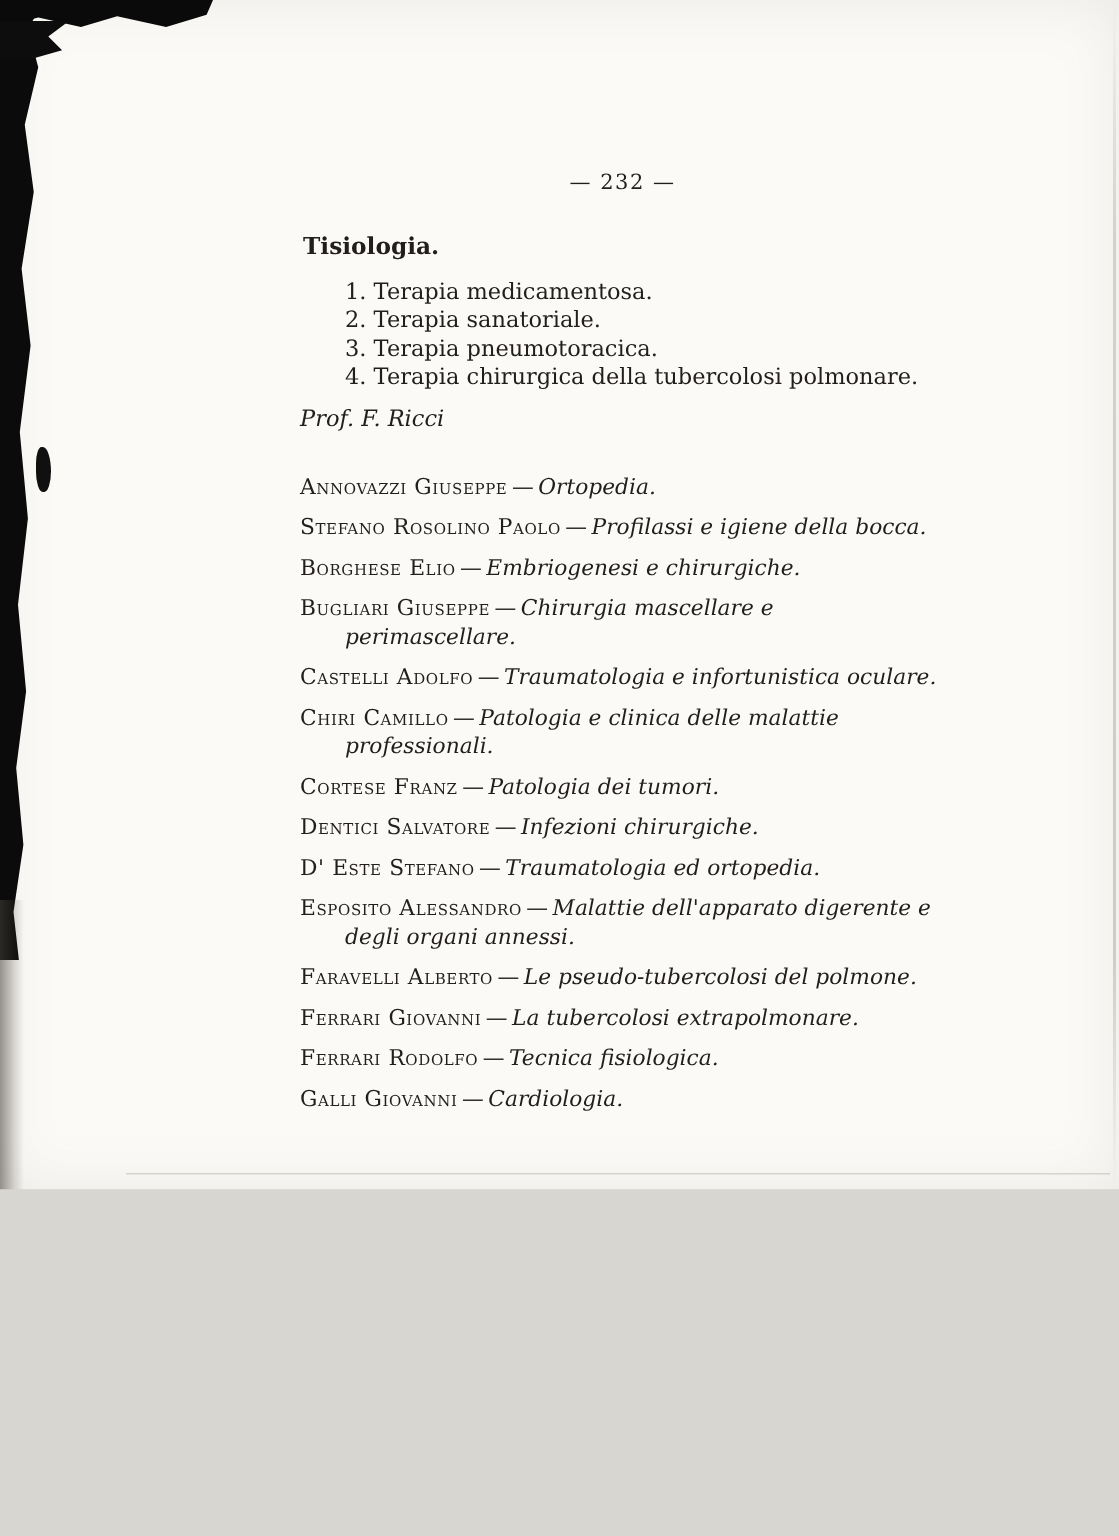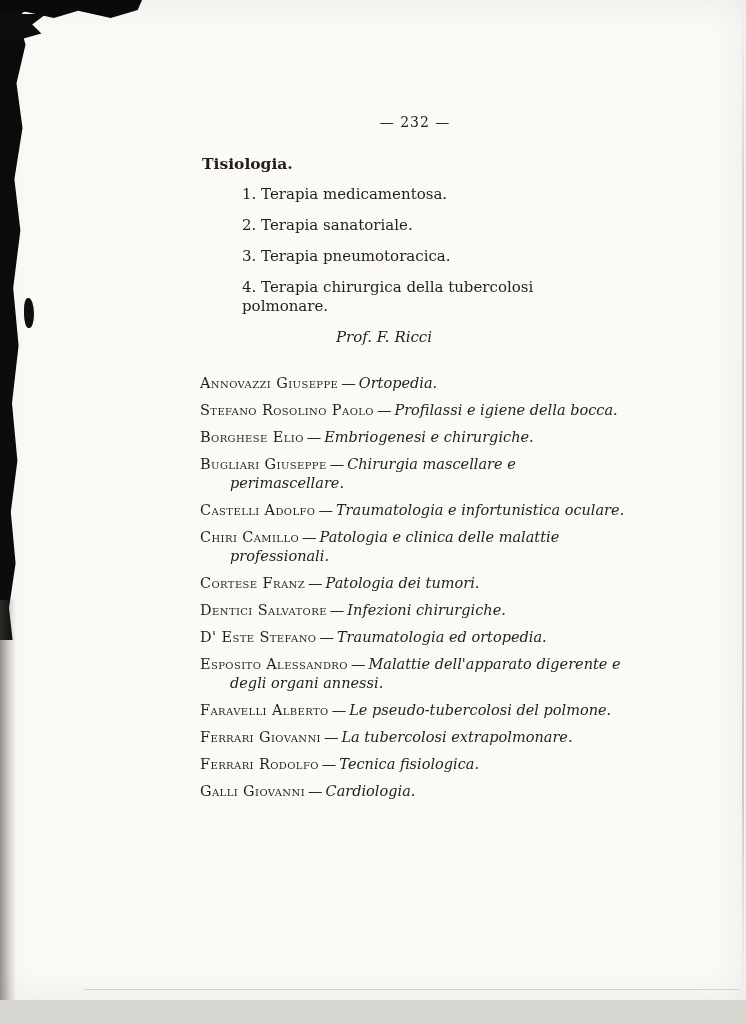--- a/index.html
+++ b/index.html
@@ -3,21 +3,21 @@
 <meta charset="utf-8">
 <style>
   html, body {
     margin: 0;
     padding: 0;
     background: #d8d6d1;
   }
   .scan {
     position: relative;
     width: 746px;
-    height: 1000px;
+    height: 793px;
     margin: 0 auto;
     background: #fbfaf7;
     overflow: hidden;
     font-family: "DejaVu Serif", "Liberation Serif", serif;
     color: #211e1b;
     box-shadow: inset 0 0 40px rgba(120,115,105,0.12);
   }
 
   
   .binding-edge {
@@ -90,25 +90,25 @@
   .therapy-block {
     margin: 12px 0 0 30px;
     font-size: 15px;
     line-height: 19px;
   }
   .therapy-intro {
     margin: 0 0 3px 0;
     font-style: italic;
   }
   .therapy-item {
-    margin: 12px;
+    margin: 0;
   }
   .signature {
     margin: 9px 62px 0 0;
-    text-align: center;
+    text-align: left;
     font-style: italic;
     font-size: 15px;
   }
   .courses-heading {
     margin: 56px 0 0 0;
     text-align: center;
     font-size: 16px;
     font-weight: normal;
     letter-spacing: 5px;
   }

